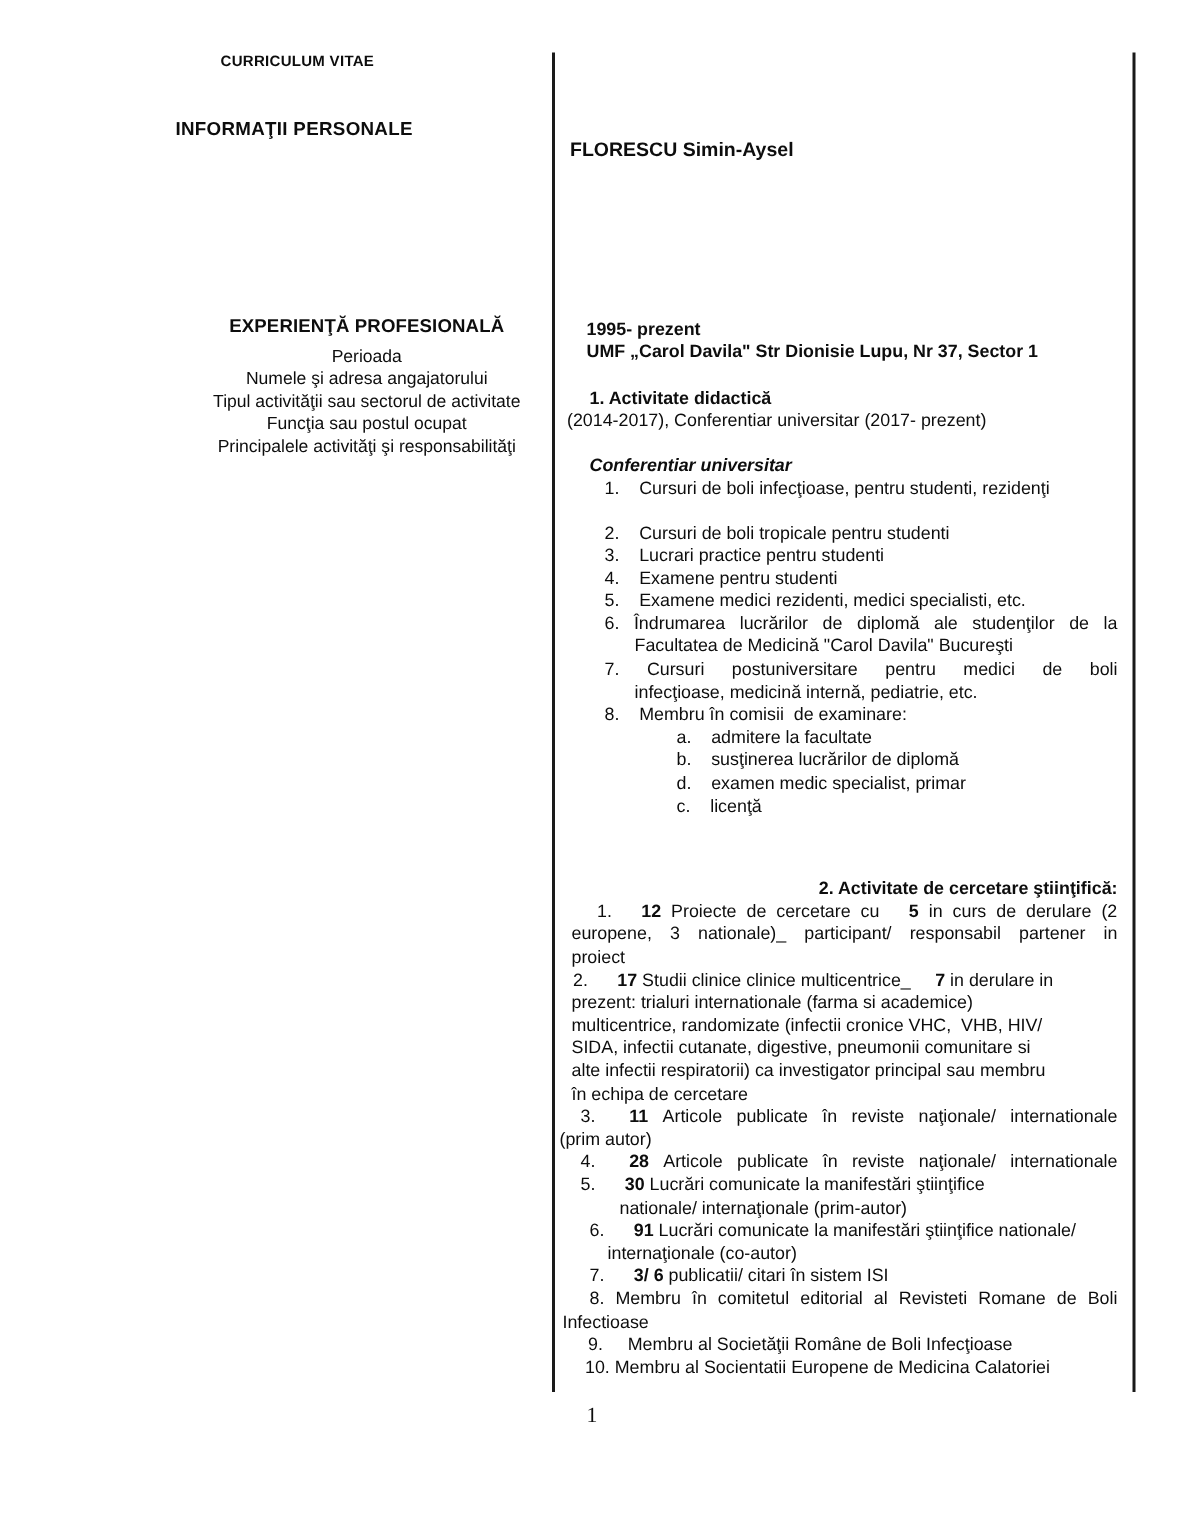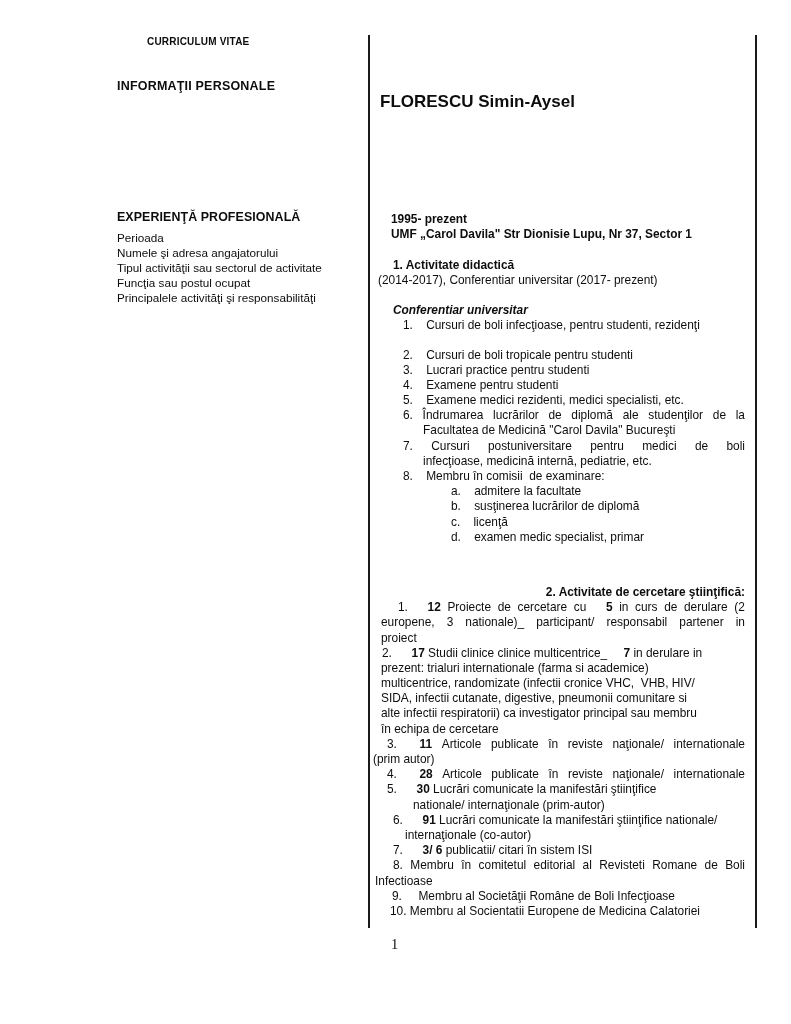--- a/index.html
+++ b/index.html
@@ -17,31 +17,31 @@
   .doc-title{
     left:147px;top:36px;
     font-size:10px;font-weight:bold;letter-spacing:0.2px;
   }
   .personal-heading{
     left:117px;top:79px;
     font-size:12.5px;font-weight:bold;letter-spacing:0.2px;
   }
   .name{
     left:380px;top:92px;
-    font-size:17px;font-weight:bold;
+    font-size:13px;font-weight:bold;
   }
   .divider{
     width:1.5px;height:893px;top:35px;
     background:#1a1a1a;
   }
   .divider-left{left:368px;}
   .divider-right{left:755px;}
   .left-block{
     left:117px;top:210px;width:255px;
-    font-size:11.7px;line-height:15.1px;
+    font-size:11.7px;line-height:15.1px;text-align:center;
   }
   .left-block .heading{
     font-size:12.4px;font-weight:bold;letter-spacing:0.1px;
     margin-bottom:5px;
   }
   .right-col{
     left:373px;top:212px;width:372px;
     font-size:11.9px;
   }
   .line{
@@ -115,22 +115,22 @@
         <span>postuniversitare</span>
         <span>pentru</span>
         <span>medici</span>
         <span>de</span>
         <span>boli</span>
       </div>
       <div class="line" style="padding-left: 50px;"><span>infecţioase, medicină internă, pediatrie, etc.</span></div>
       <div class="line" style="padding-left: 30px;"><span>8.    Membru în comisii  de examinare:</span></div>
       <div class="line" style="padding-left: 78px;"><span>a.    admitere la facultate</span></div>
       <div class="line" style="padding-left: 78px;"><span>b.    susţinerea lucrărilor de diplomă</span></div>
+      <div class="line" style="padding-left: 78px;"><span>d.    examen medic specialist, primar</span></div>
       <div class="line" style="padding-left: 78px;"><span>c.    licenţă</span></div>
-      <div class="line" style="padding-left: 78px;"><span>d.    examen medic specialist, primar</span></div>
       <div class="line" style="padding-left: 6px; margin-top: 40px; text-align: right;"><span class="b">2. Activitate de cercetare ştiinţifică:</span></div>
       <div class="line justify" style="padding-left: 25px;">
         <span>1.</span>
         <span class="b">12</span>
         <span>Proiecte</span>
         <span>de</span>
         <span>cercetare</span>
         <span>cu</span>
         <span class="b">5</span>
         <span>in</span>

